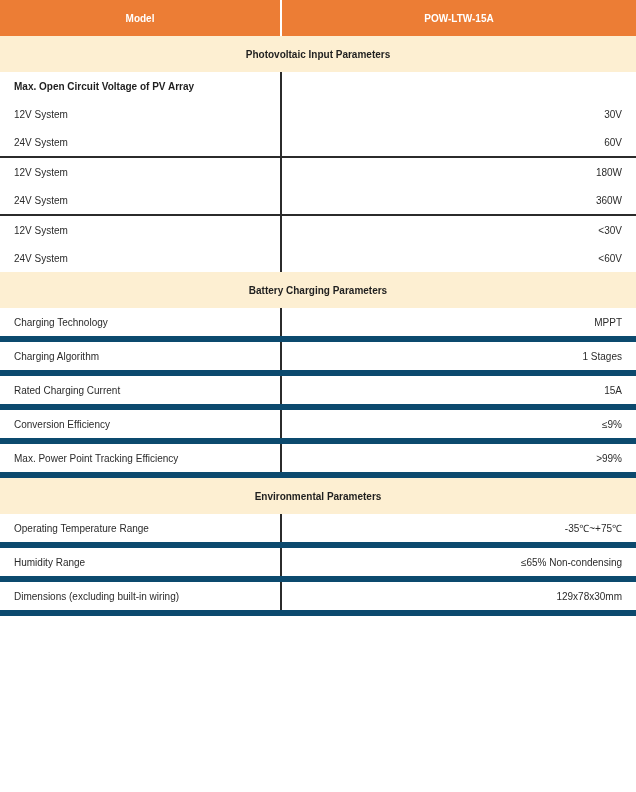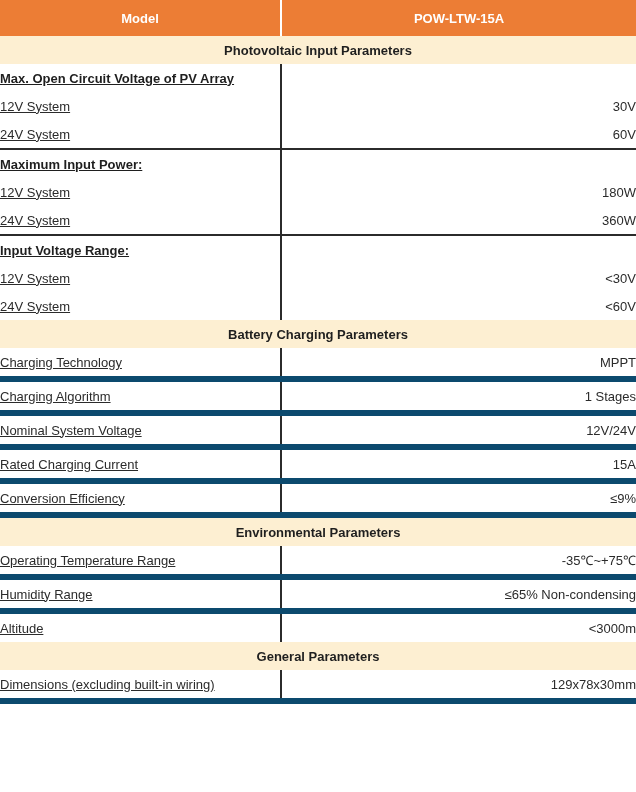--- a/index.html
+++ b/index.html
@@ -1,24 +1,24 @@
 <!DOCTYPE html>
 <html><head>
   <meta charset="utf-8">
   <style>
     html, body { margin: 0; padding: 0; background: #ffffff; }
     body { width: 636px; height: 792px; overflow: hidden; font-family: "Liberation Sans", sans-serif; color: #2b2b2b; }
     table { border-collapse: collapse; width: 636px; table-layout: fixed; }
     col.c1 { width: 281px; }
     col.c2 { width: 355px; }
-    td, th { font-size: 13px; padding: 0 0; height: 29px; }
+    td, th { font-size: 10px; padding: 0 14px; height: 29px; }
     th.head { background: #ec7d35; color: #ffffff; font-weight: bold; height: 36px; text-align: center; }
     th.head.left { border-right: 2px solid #ffffff; }
-    tr.section td { background: #fdefd2; font-weight: bold; text-align: center; height: 28px; color: #1f1f1f; }
-    td.label { text-align: left; border-right: 2px solid #2b2b2b; text-decoration: underline; }
+    tr.section td { background: #fdefd2; font-weight: bold; text-align: center; height: 36px; color: #1f1f1f; }
+    td.label { text-align: left; border-right: 2px solid #2b2b2b; }
     td.value { text-align: right; }
     tr.row td { border-bottom: 6px solid #0c4a6e; height: 28px; }
     tr.group-head td.label { font-weight: bold; color: #1f1f1f; }
     tr.sub td { height: 28px; }
     tr.group-last td { border-bottom: 2px solid #2b2b2b; }
     tr.group-end-nob td { border-bottom: none; }
   </style>
 </head>
 <body>
 
@@ -44,37 +44,29 @@
       </tr>
     <tr class="sub">
         <td class="label">12V System</td>
         <td class="value">30V</td>
       </tr>
     <tr class="sub group-last">
         <td class="label">24V System</td>
         <td class="value">60V</td>
       </tr>
 
-    <tr class="group-head sub">
-        <td class="label">Maximum Input Power:</td>
-        <td class="value"></td>
-      </tr>
     <tr class="sub">
         <td class="label">12V System</td>
         <td class="value">180W</td>
       </tr>
     <tr class="sub group-last">
         <td class="label">24V System</td>
         <td class="value">360W</td>
       </tr>
 
-    <tr class="group-head sub">
-        <td class="label">Input Voltage Range:</td>
-        <td class="value"></td>
-      </tr>
     <tr class="sub">
         <td class="label">12V System</td>
         <td class="value">&lt;30V</td>
       </tr>
     <tr class="sub">
         <td class="label">24V System</td>
         <td class="value">&lt;60V</td>
       </tr>
 
     <tr class="section">
@@ -82,49 +74,42 @@
       </tr>
     <tr class="row">
         <td class="label">Charging Technology</td>
         <td class="value">MPPT</td>
       </tr>
     <tr class="row">
         <td class="label">Charging Algorithm</td>
         <td class="value">1 Stages</td>
       </tr>
     <tr class="row">
-        <td class="label">Nominal System Voltage</td>
-        <td class="value">12V/24V</td>
-      </tr>
-    <tr class="row">
         <td class="label">Rated Charging Current</td>
         <td class="value">15A</td>
       </tr>
     <tr class="row">
         <td class="label">Conversion Efficiency</td>
         <td class="value">≤9%</td>
+      </tr>
+    <tr class="row">
+        <td class="label">Max. Power Point Tracking Efficiency</td>
+        <td class="value">&gt;99%</td>
       </tr>
 
     <tr class="section">
         <td colspan="2">Environmental Parameters</td>
       </tr>
     <tr class="row">
         <td class="label">Operating Temperature Range</td>
         <td class="value">-35℃~+75℃</td>
       </tr>
     <tr class="row">
         <td class="label">Humidity Range</td>
         <td class="value">≤65% Non-condensing</td>
       </tr>
-    <tr class="row group-end-nob">
-        <td class="label">Altitude</td>
-        <td class="value">&lt;3000m</td>
-      </tr>
 
-    <tr class="section">
-        <td colspan="2">General Parameters</td>
-      </tr>
     <tr class="row">
         <td class="label">Dimensions (excluding built-in wiring)</td>
         <td class="value">129x78x30mm</td>
       </tr>
   </tbody>
 </table>
 
 </body></html>

